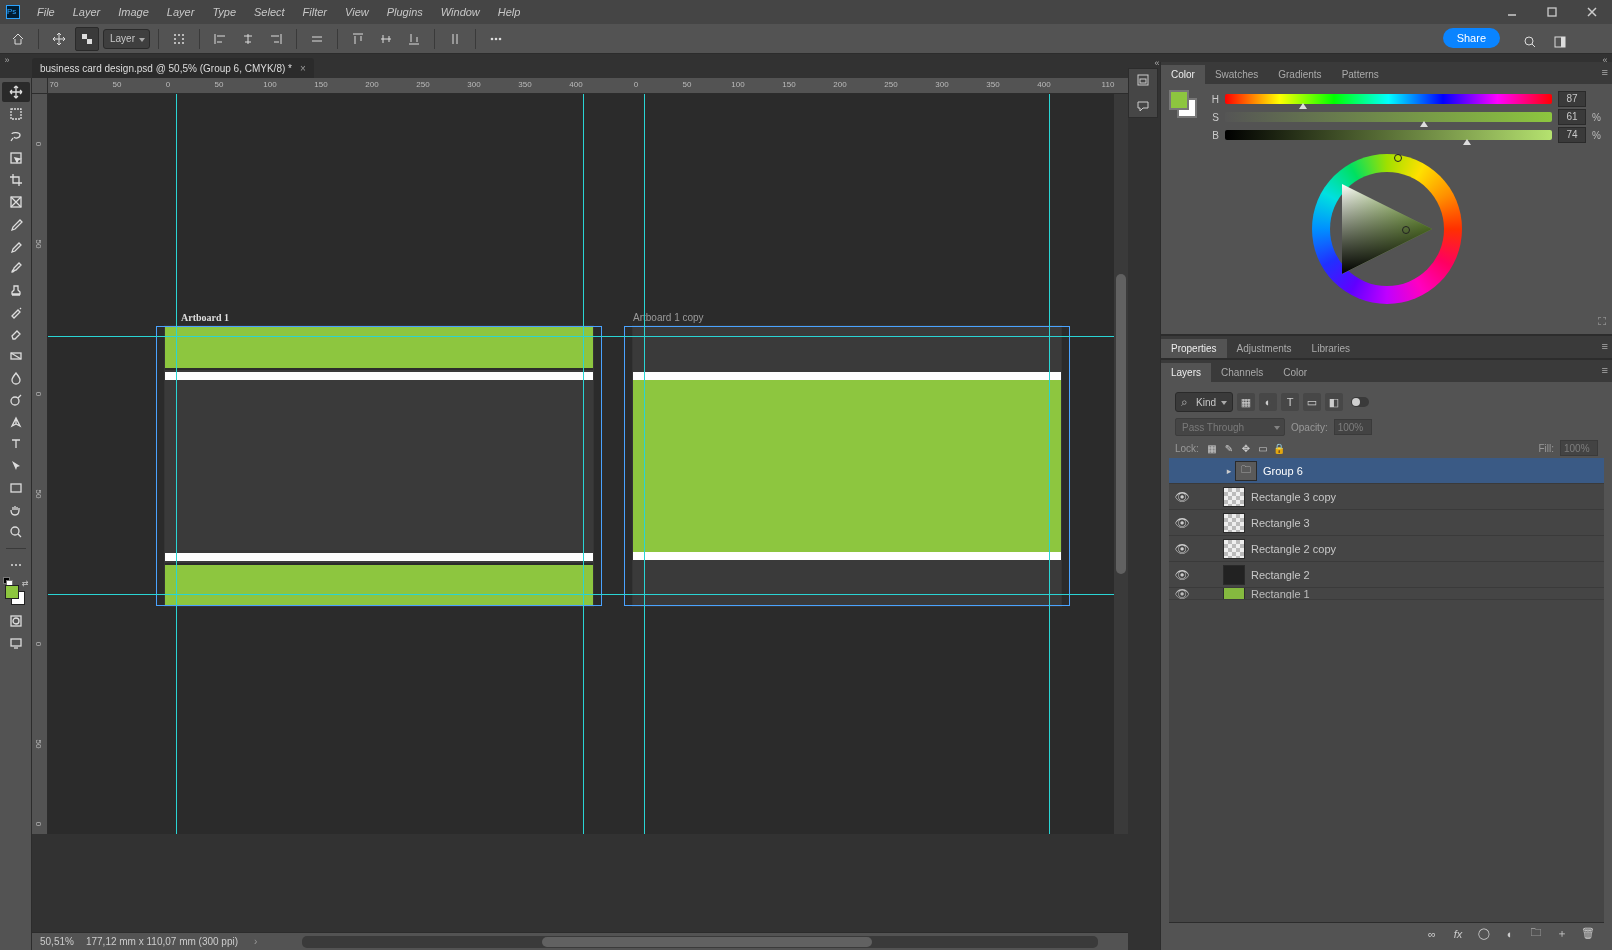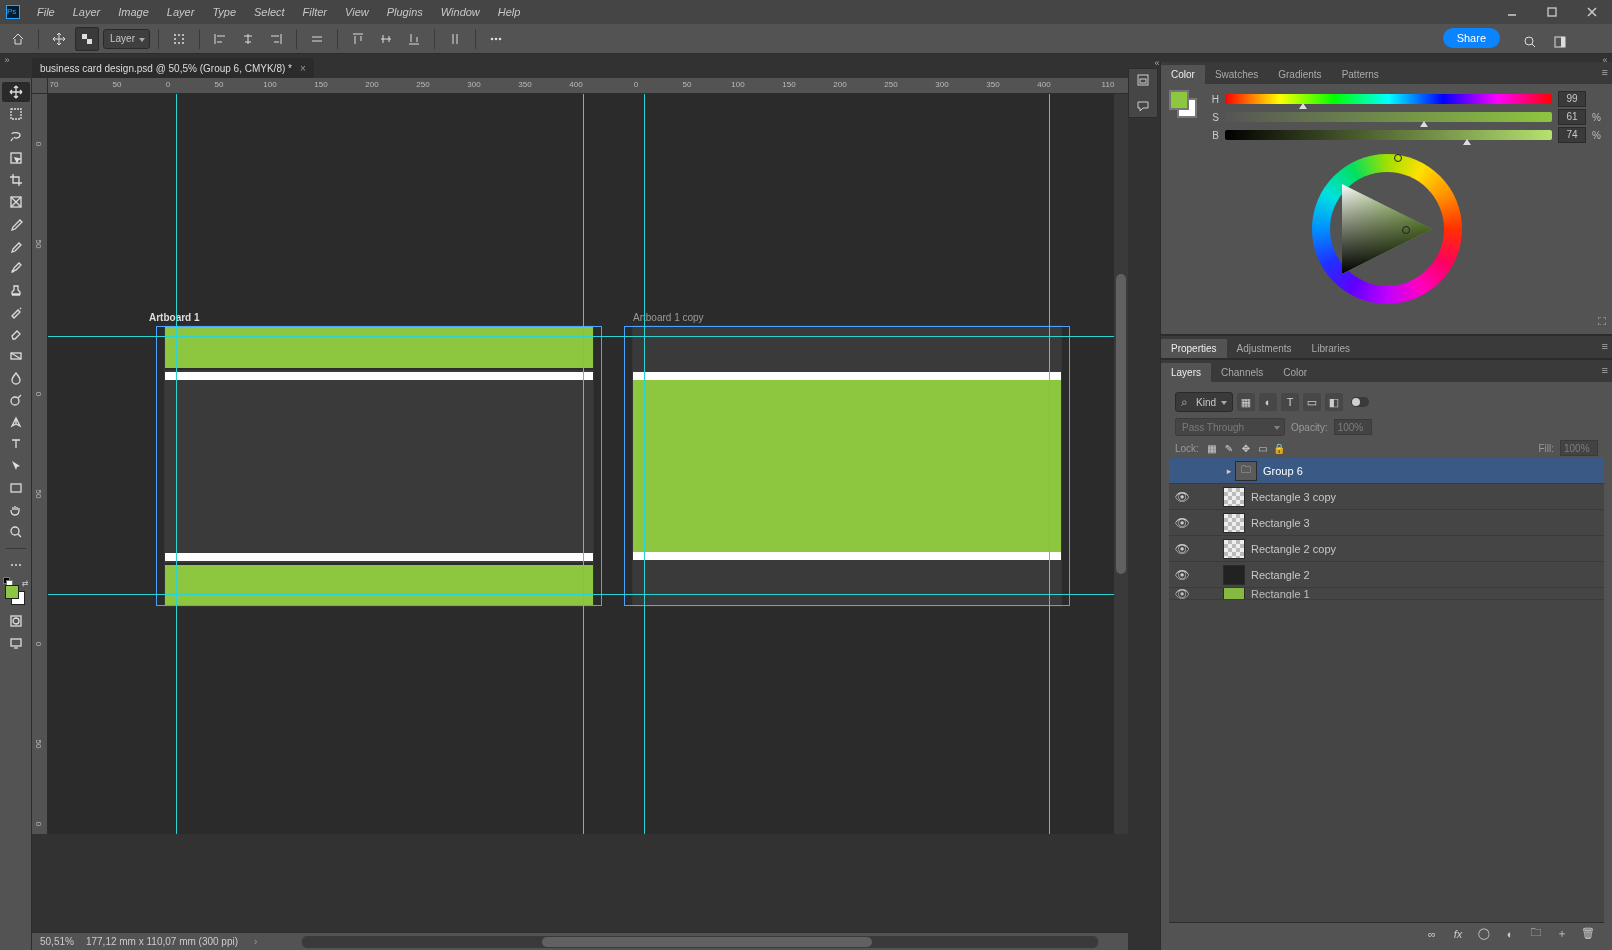--- a/index.html
+++ b/index.html
@@ -465,21 +465,21 @@
     <div style="top:150px">50</div>
     <div style="top:300px">0</div>
     <div style="top:400px">50</div>
     <div style="top:550px">0</div>
     <div style="top:650px">50</div>
     <div style="top:730px">0</div>
   </div>
 
   <div id="viewport">
 
-    <div class="ab-label" style="left:101px; top:218px; font-weight:600;">Artboard 1</div>
+    <div class="ab-label" style="left:133px; top:218px; font-weight:600;font-family:Liberation Serif, serif;">Artboard 1</div>
     <div class="artboard" style="left:117px; top:232px; width:428px; height:280px;">
       <div class="rect" style="left:0; top:0;   width:100%; height:44px; border-bottom:2px solid #2b2b2b;"></div>
       <div class="rect-wht" style="left:0; top:46px; width:100%; height:8px;"></div>
       <div class="rect-wht" style="left:0; top:227px;width:100%; height:8px;"></div>
       <div class="rect" style="left:0; top:237px;width:100%; height:43px;border-top:2px solid #2b2b2b;"></div>
     </div>
     <div class="sel-outline" style="left:108px; top:232px; width:446px; height:280px;"></div>
 
     <div class="ab-label dim" style="left:585px; top:218px;">Artboard 1 copy</div>
     <div class="artboard" style="left:585px; top:232px; width:428px; height:280px;">
@@ -539,21 +539,21 @@
     <div id="color-swatch-pair">
       <div class="cfg"></div>
       <div class="cbg"></div>
     </div>
     <div style="margin-left:40px;">
       <div class="hsb-row">
         <span class="lbl">H</span>
         <div id="hue-slider" class="slider">
             <div class="thumb" style="left:24%"></div>
           </div>
-        <div class="val">99</div>
+        <div class="val">87</div>
         <span class="unit">&nbsp;</span>
       </div>
       <div class="hsb-row">
         <span class="lbl">S</span>
         <div id="sat-slider" class="slider">
             <div class="thumb" style="left:61%"></div>
           </div>
         <div class="val">61</div>
         <span class="unit">%</span>
       </div>

